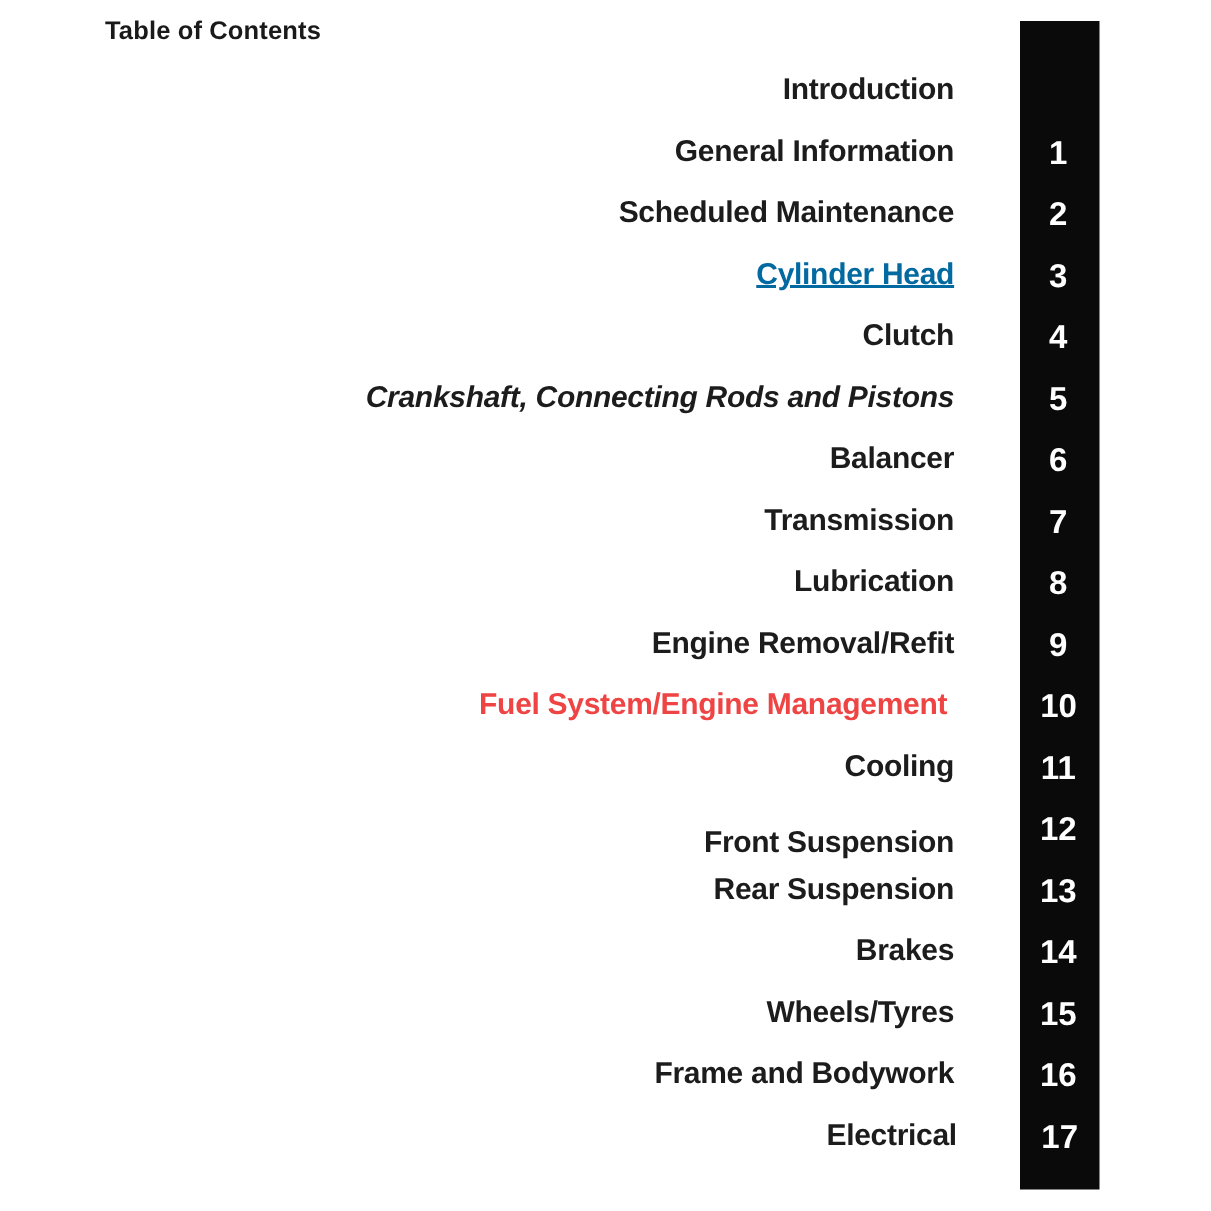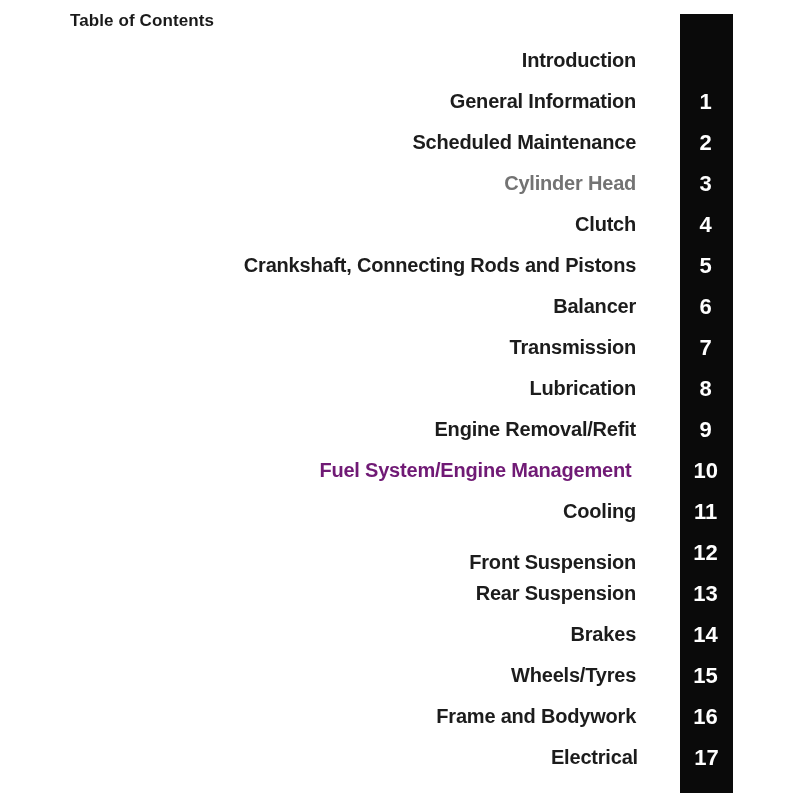--- a/index.html
+++ b/index.html
@@ -79,31 +79,31 @@
     <div class="toc-title" style="color: rgb(28, 28, 28); text-align: right;">General Information</div>
     <div class="toc-num" style="color: rgb(255, 255, 255);">1</div>
   </div>
 
   <div class="toc-row">
     <div class="toc-title" style="color: rgb(28, 28, 28);">Scheduled Maintenance</div>
     <div class="toc-num" style="color: rgb(255, 255, 255);">2</div>
   </div>
 
   <div class="toc-row">
-    <div class="toc-title" style="color: #737373;">Cylinder Head</div>
+    <div class="toc-title" style="color: #0369a1; text-decoration: underline;">Cylinder Head</div>
     <div class="toc-num" style="color: rgb(255, 255, 255);">3</div>
   </div>
 
   <div class="toc-row">
     <div class="toc-title" style="color: rgb(28, 28, 28);">Clutch</div>
     <div class="toc-num" style="color: rgb(255, 255, 255);">4</div>
   </div>
 
   <div class="toc-row">
-    <div class="toc-title" style="color: rgb(28, 28, 28);">Crankshaft, Connecting Rods and Pistons</div>
+    <div class="toc-title" style="color: rgb(28, 28, 28); font-style: italic;">Crankshaft, Connecting Rods and Pistons</div>
     <div class="toc-num" style="color: rgb(255, 255, 255);">5</div>
   </div>
 
   <div class="toc-row">
     <div class="toc-title" style="color: rgb(28, 28, 28);">Balancer</div>
     <div class="toc-num" style="color: rgb(255, 255, 255);">6</div>
   </div>
 
   <div class="toc-row">
     <div class="toc-title" style="color: rgb(28, 28, 28);">Transmission</div>
@@ -114,21 +114,21 @@
     <div class="toc-title" style="color: rgb(28, 28, 28);">Lubrication</div>
     <div class="toc-num" style="color: rgb(255, 255, 255);">8</div>
   </div>
 
   <div class="toc-row">
     <div class="toc-title" style="color: rgb(28, 28, 28);">Engine Removal/Refit</div>
     <div class="toc-num" style="color: rgb(255, 255, 255);">9</div>
   </div>
 
   <div class="toc-row">
-    <div class="toc-title" style="color: #701a75;">Fuel System/Engine Management</div>
+    <div class="toc-title" style="color: #ef4444;">Fuel System/Engine Management</div>
     <div class="toc-num" style="color: rgb(255, 255, 255); margin-left: 48px;">10</div>
   </div>
 
   <div class="toc-row">
     <div class="toc-title" style="color: rgb(28, 28, 28);">Cooling</div>
     <div class="toc-num" style="color: rgb(255, 255, 255);">11</div>
   </div>
 
   <div class="toc-row">
     <div class="toc-title" style="color: rgb(28, 28, 28); margin-top: 20px;">Front Suspension</div>

